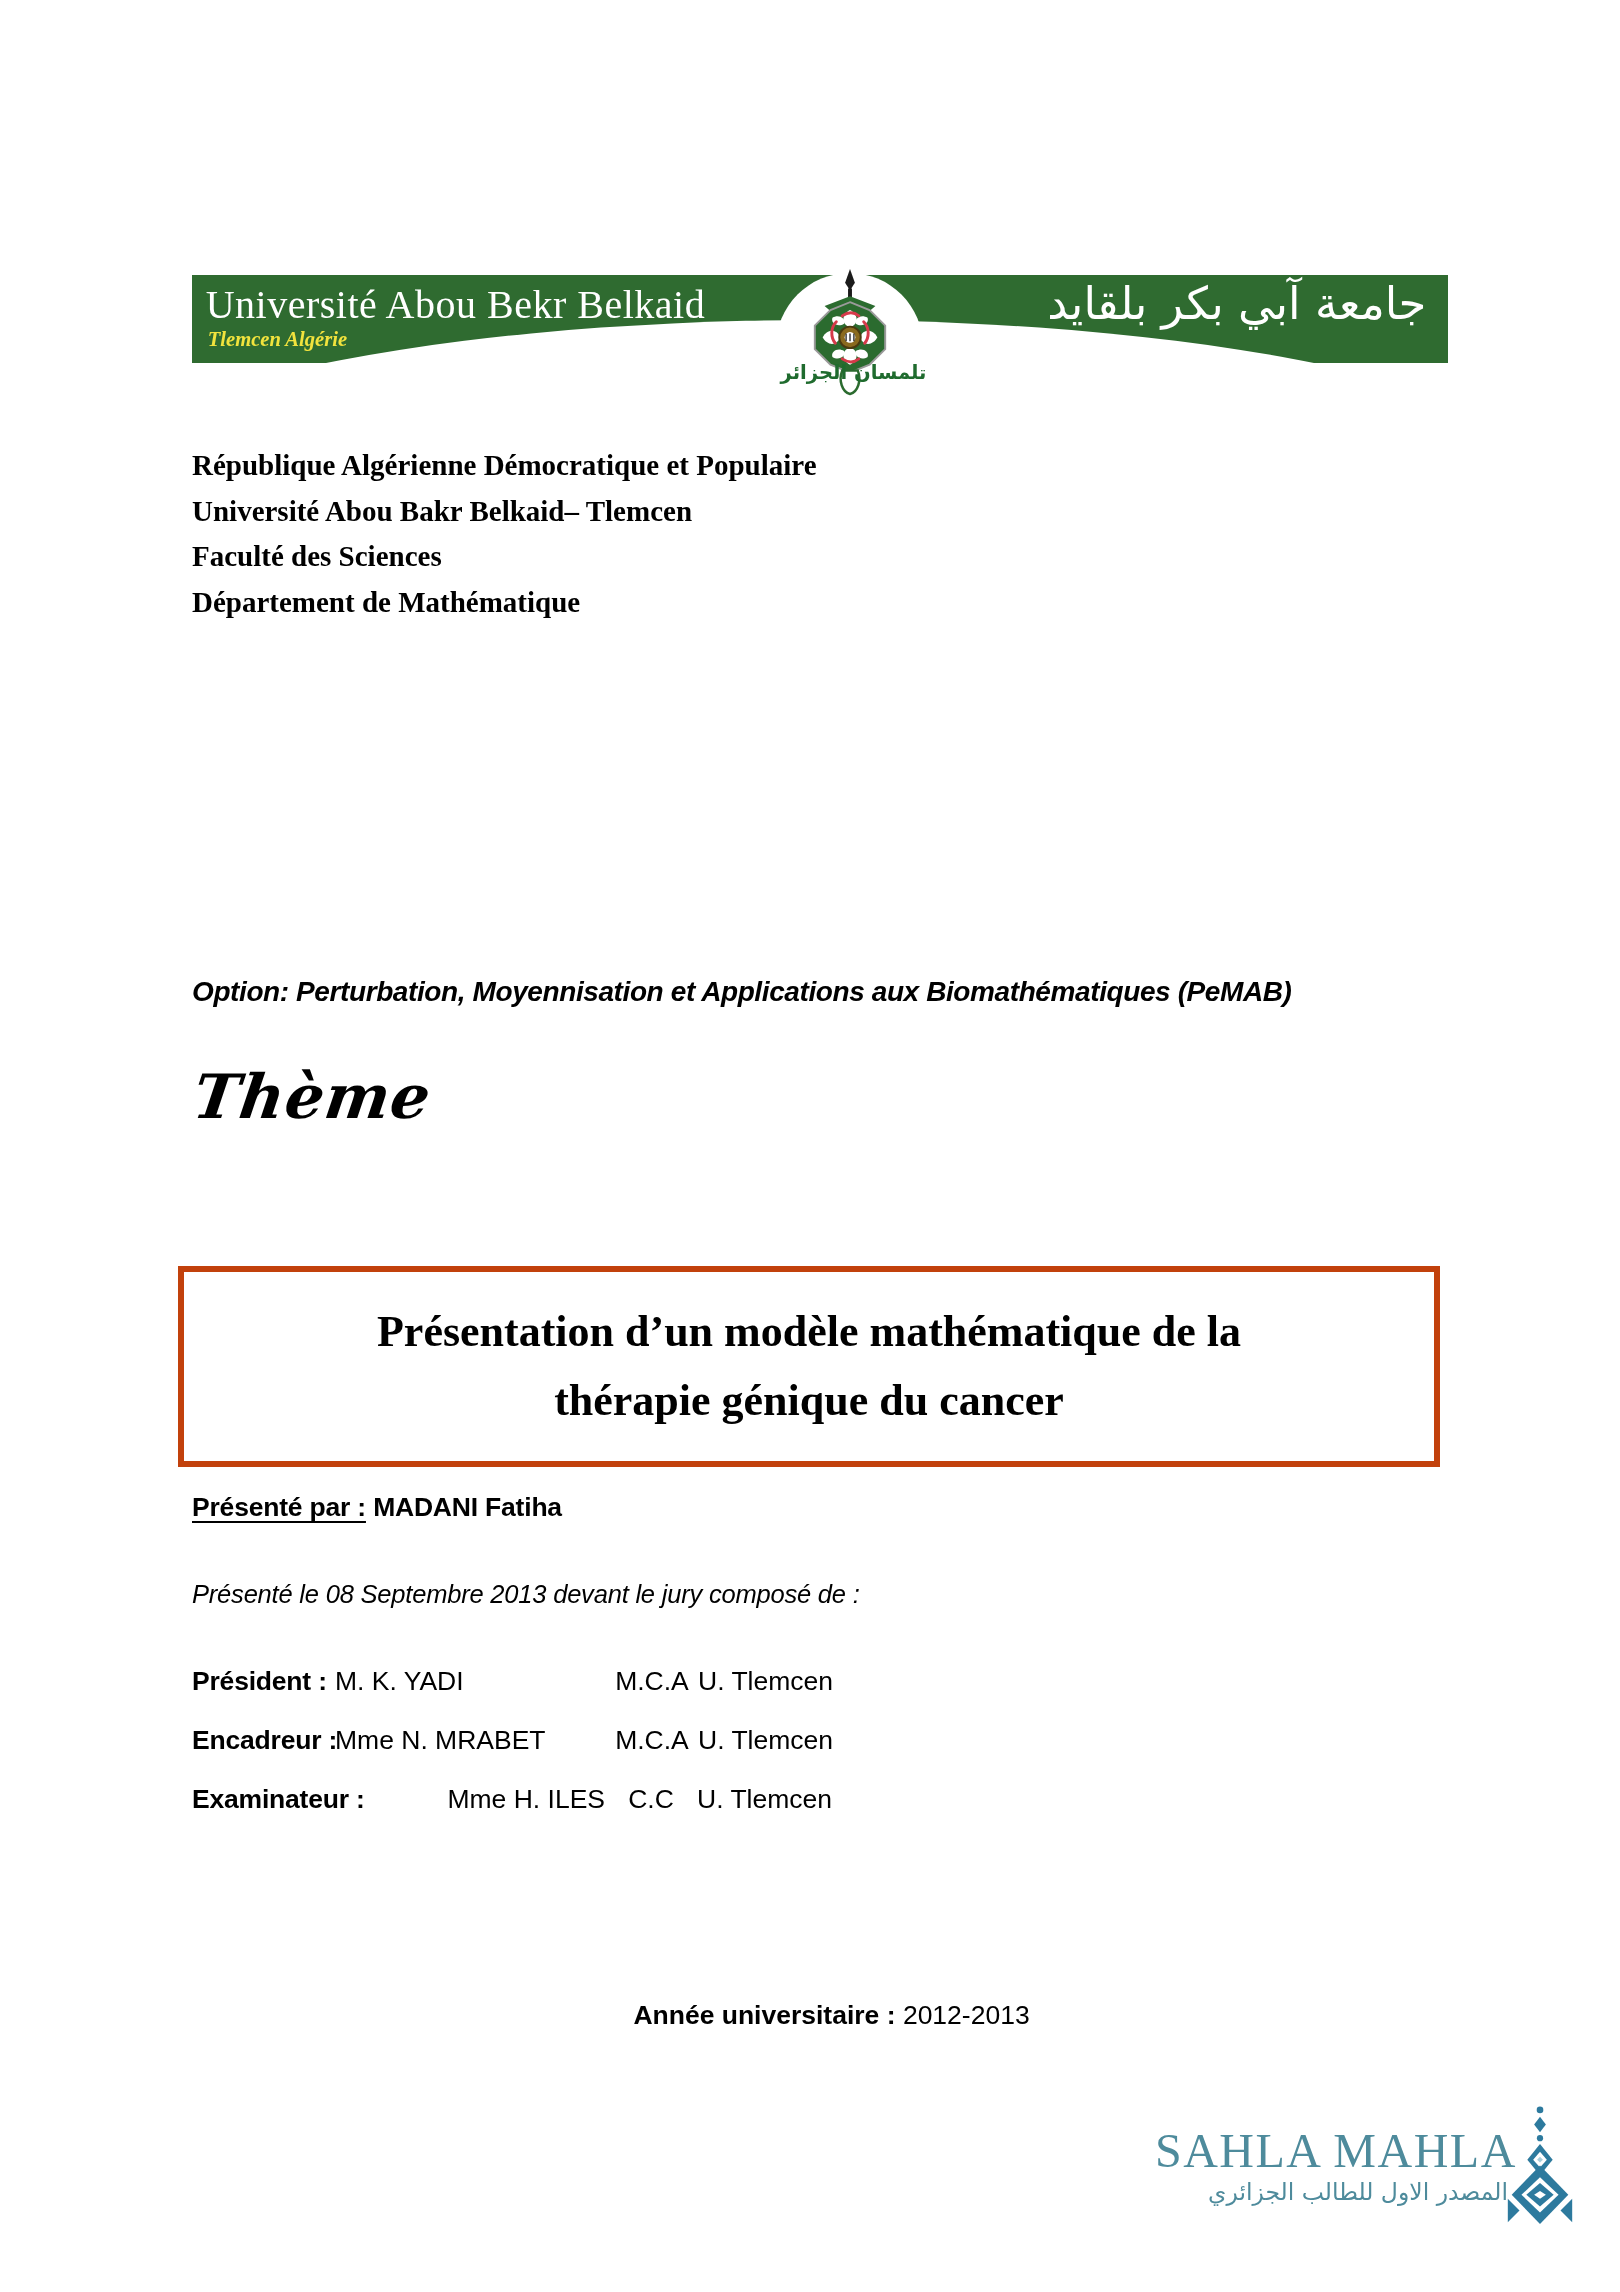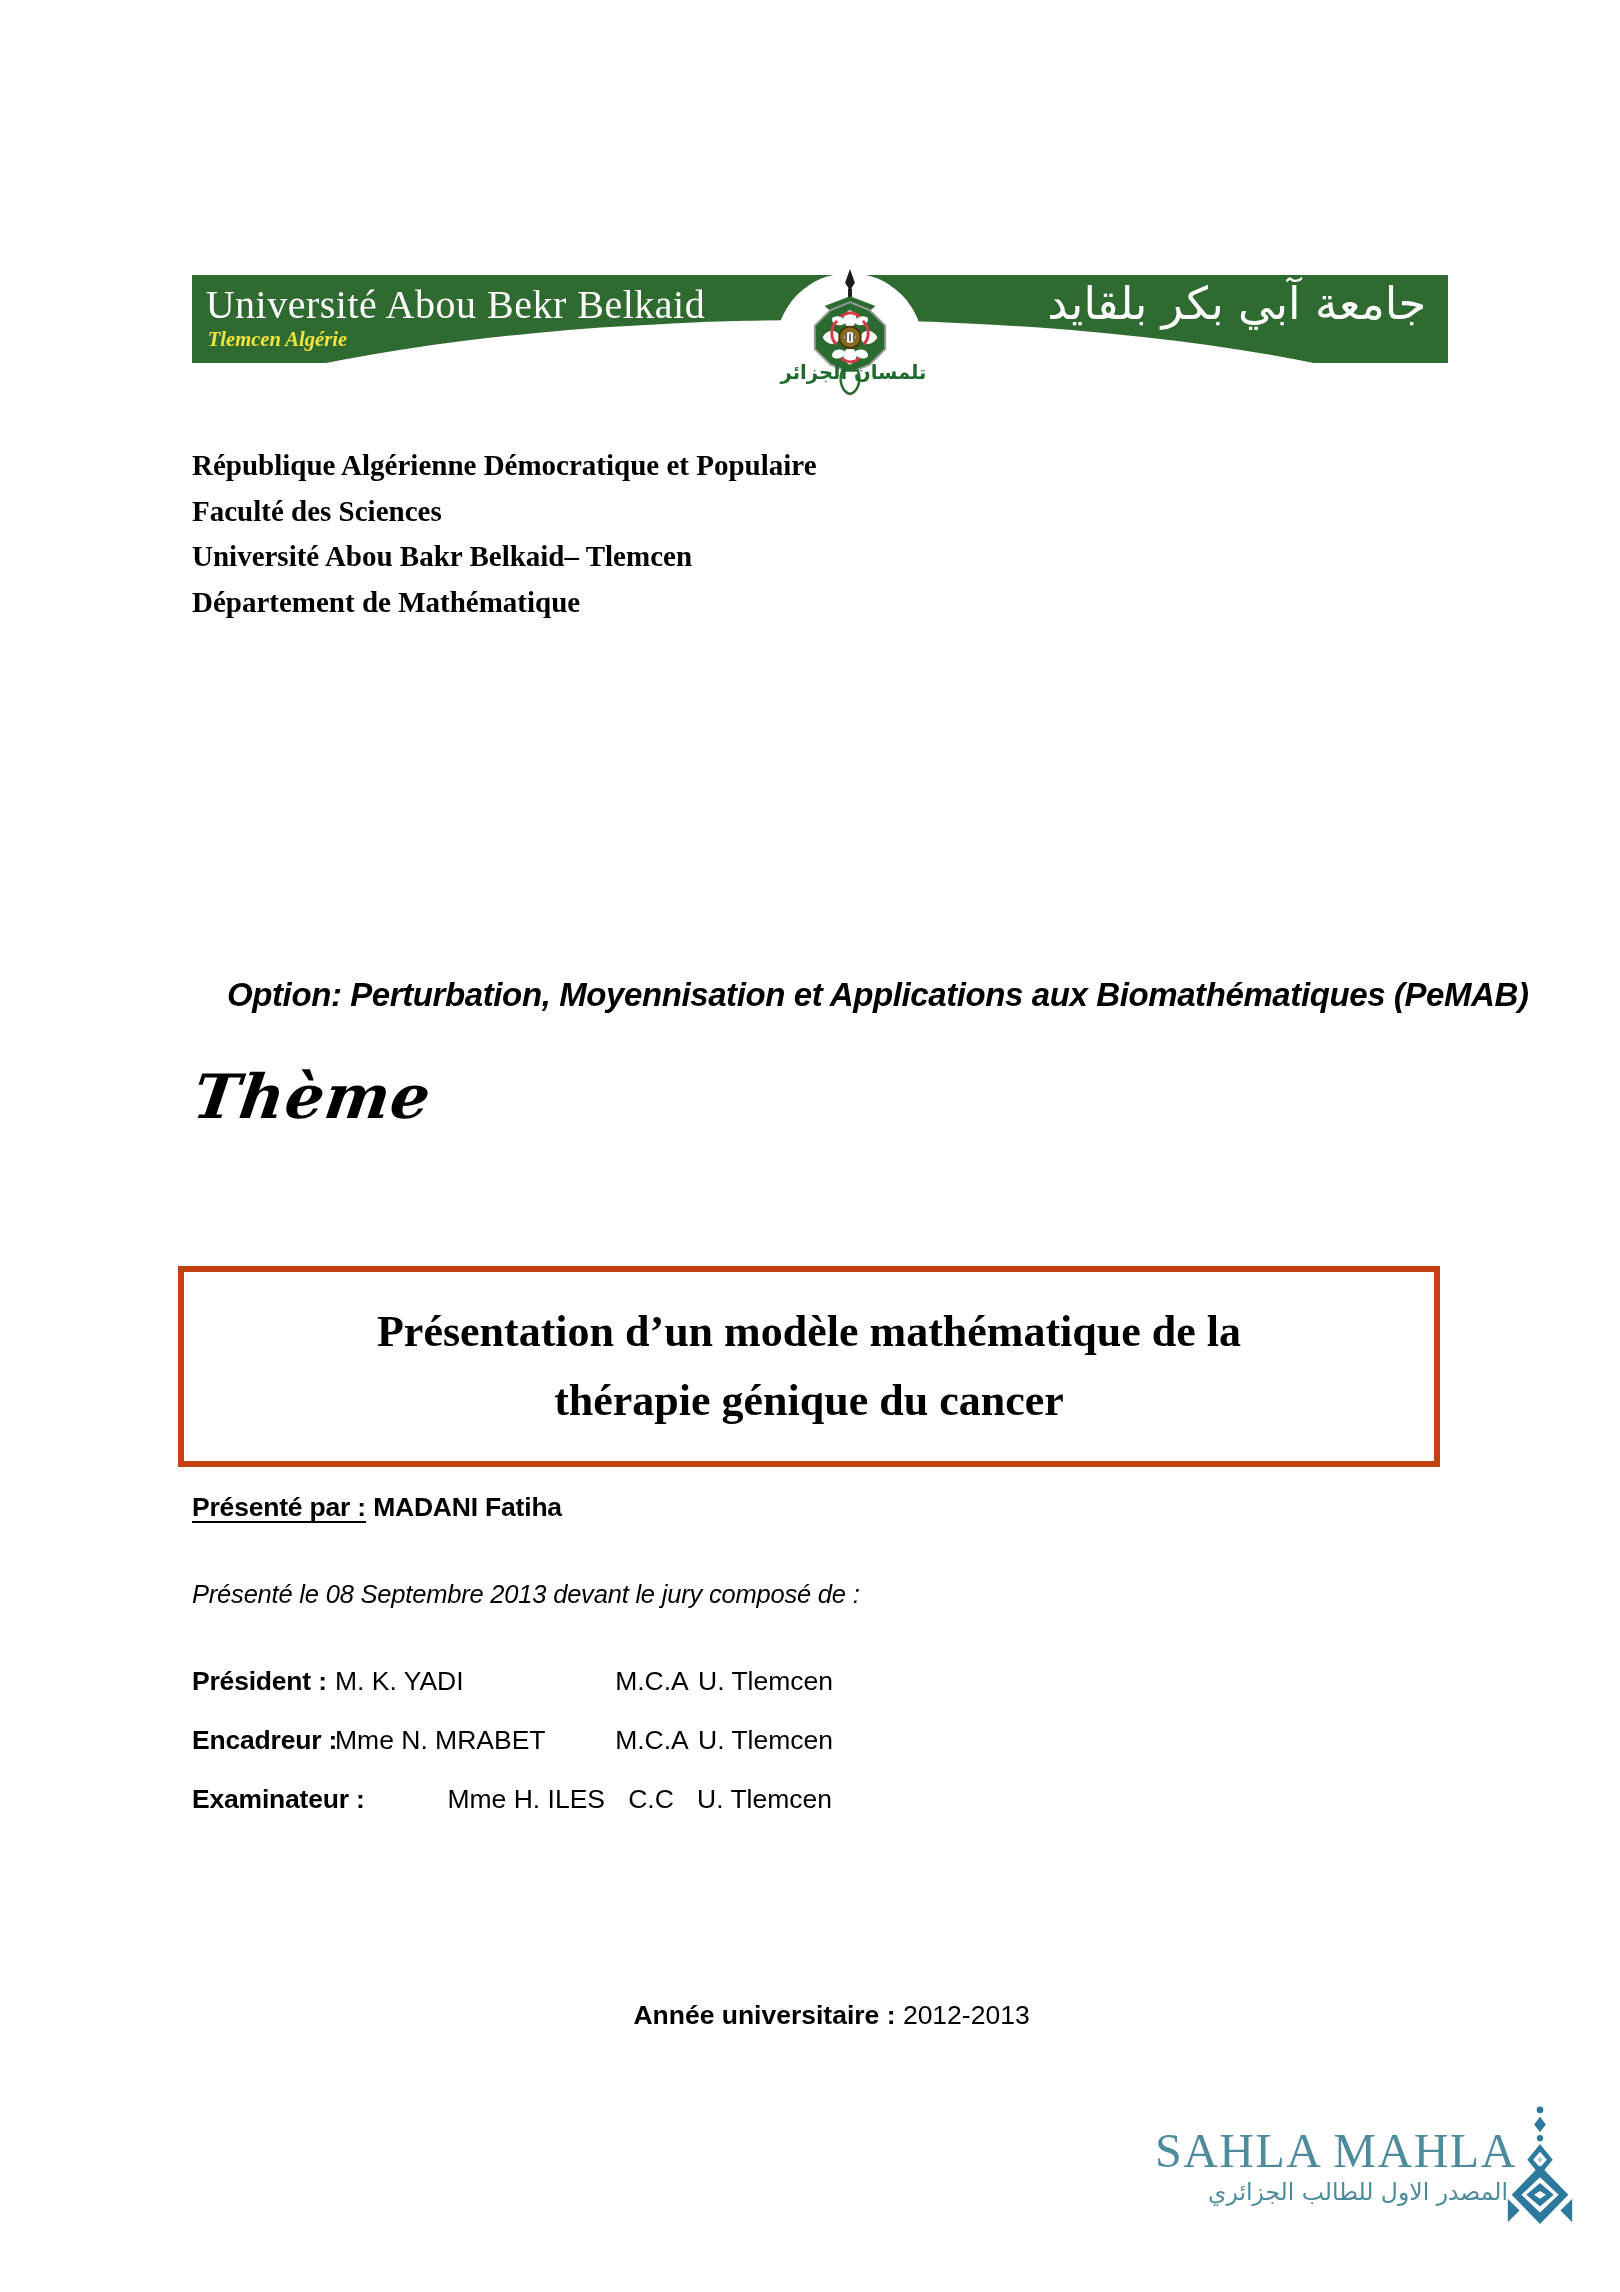--- a/index.html
+++ b/index.html
@@ -151,24 +151,23 @@
   }
 
   
   .option-line {
     position: absolute;
     left: 192px;
     top: 976px;
     font-family: "Liberation Sans", sans-serif;
     font-weight: bold;
     font-style: italic;
-    font-size: 33px;
+    font-size: 28px;
     letter-spacing: -0.4px;
     white-space: nowrap;
-    margin-left: 35px;
   }
 
   
   .theme-script {
     position: absolute;
     left: 194px;
     top: 1061px;
     font-family: "DejaVu Serif", serif;
     font-style: italic;
     font-weight: bold;
@@ -377,22 +376,22 @@
 
         <path d="M48 106 C44 116, 48 128, 56 130 C64 128, 68 116, 64 106 Z" fill="#ffffff" stroke="#2b6b2f" stroke-width="2.5"></path>
       </svg>
     </div>
 
     <div class="banner-ar-sub">تلمسان الجزائر</div>
   </div>
 
   <div class="admin-block">
     <div>République  Algérienne Démocratique  et Populaire</div>
+    <div>Université Abou Bakr Belkaid– Tlemcen</div>
     <div>Faculté des Sciences</div>
-    <div>Université Abou Bakr Belkaid– Tlemcen</div>
     <div>Département de Mathématique</div>
   </div>
 
 
   <div class="option-line">Option: Perturbation,  Moyennisation et Applications aux Biomathématiques (PeMAB)</div>
 
   <div class="theme-script">Thème</div>
 
   <div class="title-box">
     <div class="title-line">Présentation d’un modèle mathématique de la</div>

